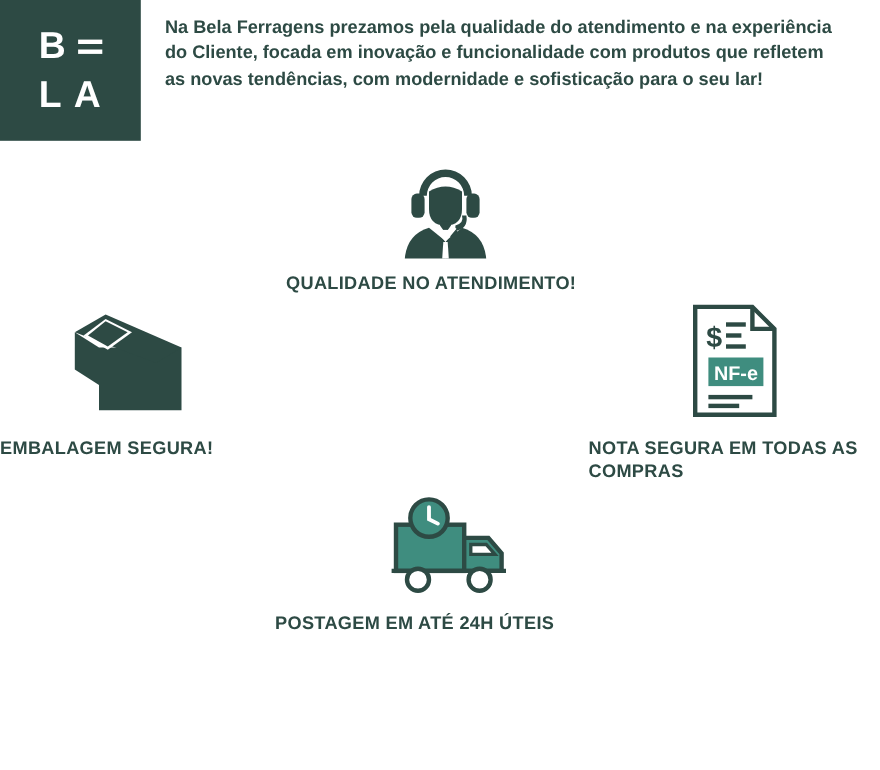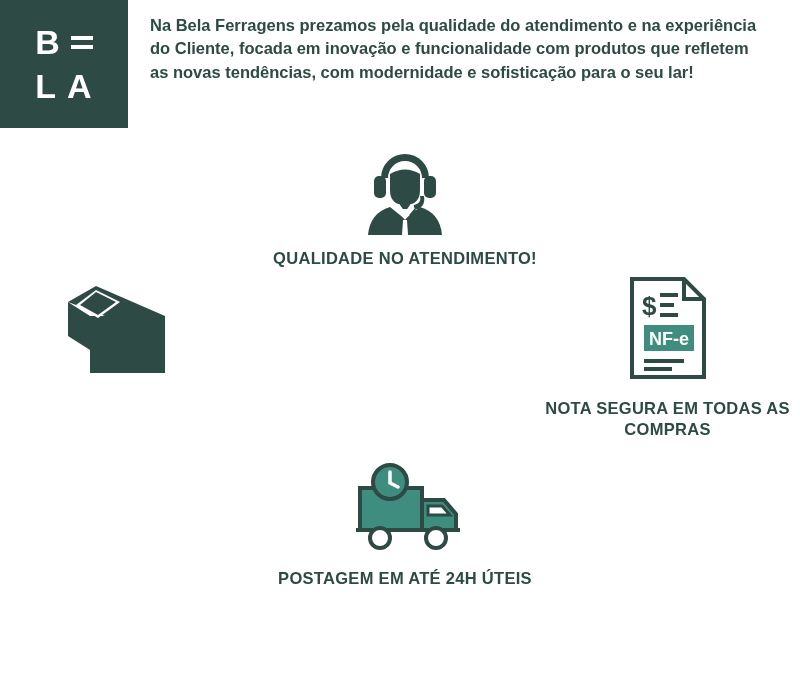--- a/index.html
+++ b/index.html
@@ -66,21 +66,21 @@
     color: #2d4a44;
   }
 
   
   .features {
     position: relative;
     height: 560px;
   }
   .feature {
     position: absolute;
-    text-align: center;
+    text-align: left;
   }
   .feature .caption {
     font-size: 16.5px;
     font-weight: bold;
     letter-spacing: 0.3px;
     line-height: 1.3;
     color: #2d4a44;
     margin-top: 10px;
   }
   .icon-wrap {
@@ -99,21 +99,21 @@
     top: 150px;
     width: 250px;
   }
   #feature-nota {
     left: 535px;
     top: 145px;
     width: 265px;
   }
   #feature-postagem {
     left: 250px;
-    top: 330px;
+    top: 319px;
     width: 310px;
   }
 </style>
 </head>
 <body>
 
 <div class="header">
 
   <div class="logo-box">
     <div class="logo-row logo-row-1">
@@ -171,20 +171,21 @@
 
           <path d="M8 24 L30 38 L30 72 L8 58 Z"></path>
 
           <path d="M8 24 L36 8 L105 38 L82 52 Z"></path>
 
           <path d="M36 12 L60 24 L38 40 L16 27 Z" fill="#ffffff"></path>
           <path d="M36 14 L56 24 L38 37 L20 27 Z"></path>
         </g>
       </svg>
     </div>
+    <div class="caption">EMBALAGEM SEGURA!</div>
   </div>
 
   <div class="feature" id="feature-nota">
     <div class="icon-wrap">
       <svg width="100" height="115" viewBox="0 0 100 115" xmlns="http://www.w3.org/2000/svg">
         <g fill="none" stroke="#2d4a44" stroke-width="4">
           <path d="M14 6 L66 6 L86 26 L86 104 L14 104 Z" fill="#ffffff"></path>
           <path d="M66 6 L66 26 L86 26"></path>
         </g>
         <g fill="#2d4a44">

